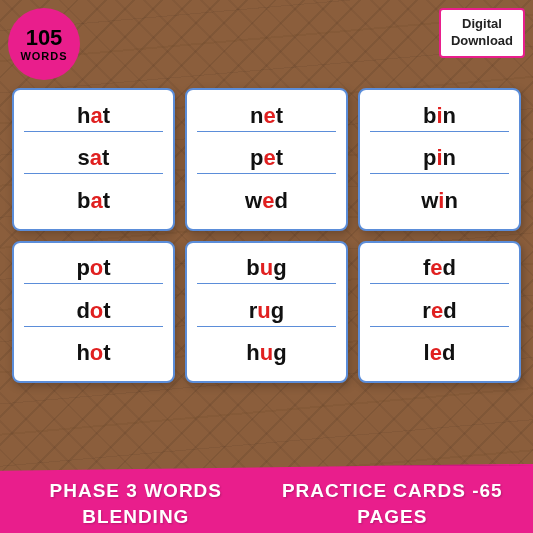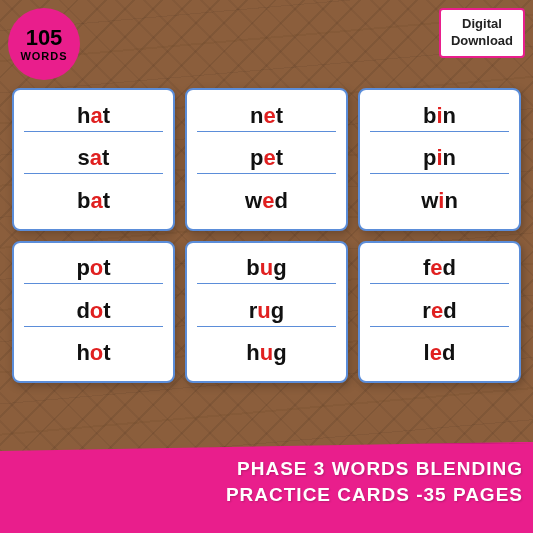--- a/index.html
+++ b/index.html
@@ -151,25 +151,24 @@
       color: #e02020;
     }
 
     
     .bottom-banner {
       position: absolute;
       bottom: 0;
       left: 0;
       right: 0;
       background: #e91e8c;
-      padding: 14px 10px 24px;
+      padding: 14px 10px 2px;
       clip-path: polygon(0 10%, 100% 0%, 100% 100%, 0% 100%);
       display: flex;
-      flex-direction: column;
-      align-items: flex-end;
+      align-items: flex-start;
       justify-content: center;
       z-index: 10;
     }
 
     .banner-text {
       color: white;
       font-size: 19px;
       font-weight: 900;
       text-align: center;
       letter-spacing: 1px;
@@ -314,16 +313,16 @@
         <span class="letter-black">l</span>
           <span class="letter-red">e</span>
           <span class="letter-black">d</span>
       </div>
     </div>
 
   </div>
 
   <div class="bottom-banner">
     <div class="banner-text">PHASE 3 WORDS BLENDING</div>
-    <div class="banner-text">PRACTICE CARDS -35 PAGES</div>
+    <div class="banner-text">PRACTICE CARDS -65 PAGES</div>
   </div>
 
 </div>
 
 </body></html>

